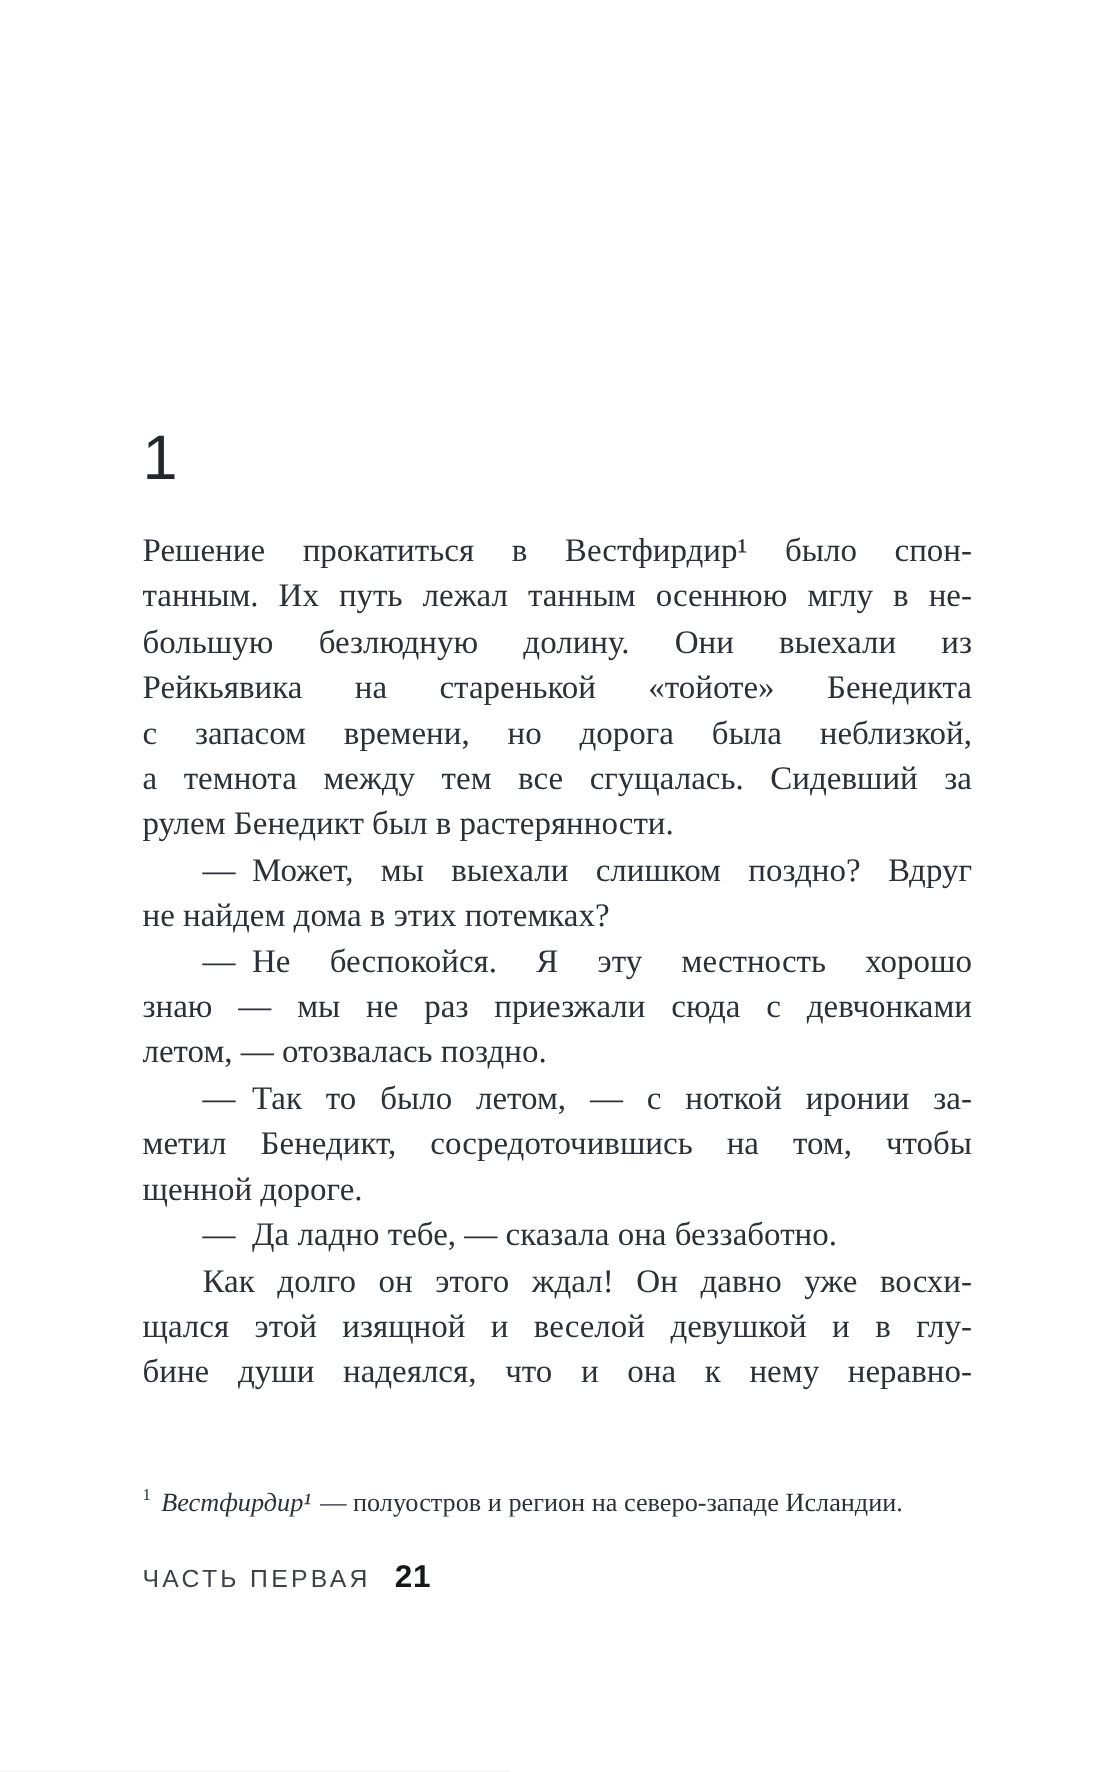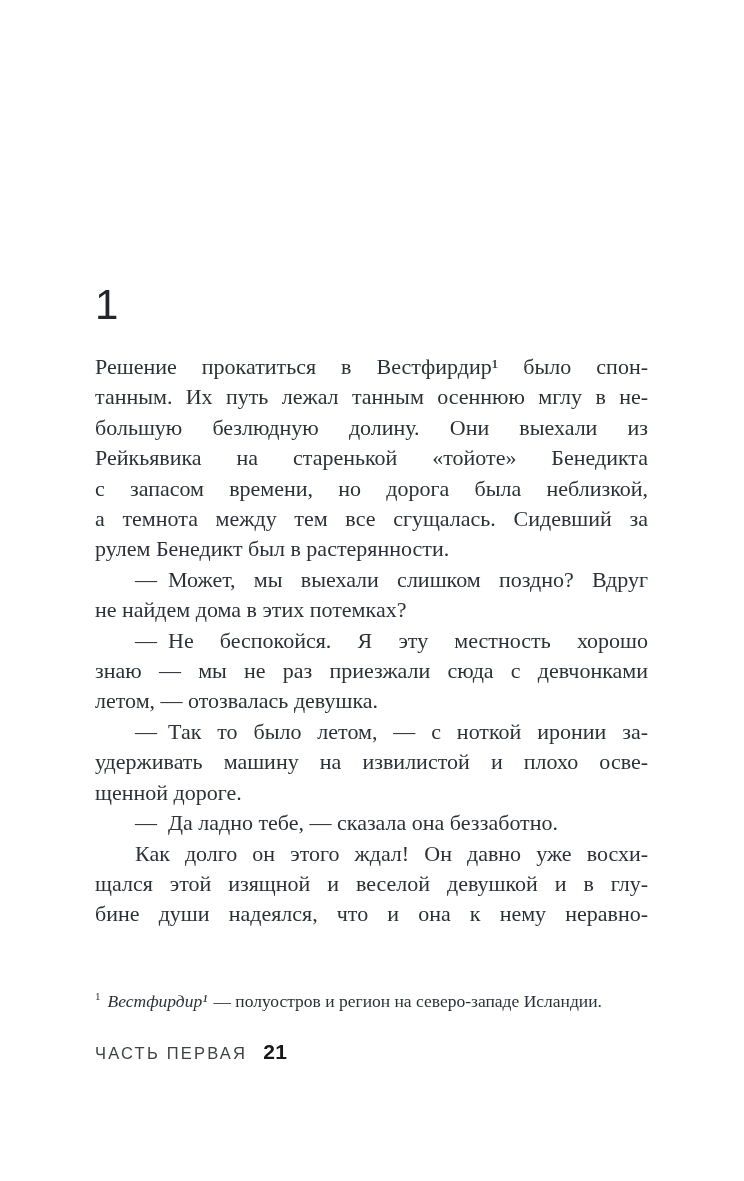--- a/index.html
+++ b/index.html
@@ -104,25 +104,25 @@
         <div class="line">а темнота между тем все сгущалась. Сидевший за</div>
         <div class="line last">рулем Бенедикт был в растерянности.</div>
       </div>
       <div class="paragraph">
         <div class="line indent">— Может, мы выехали слишком поздно? Вдруг</div>
         <div class="line last">не найдем дома в этих потемках?</div>
       </div>
       <div class="paragraph">
         <div class="line indent">— Не беспокойся. Я эту местность хорошо</div>
         <div class="line">знаю — мы не раз приезжали сюда с девчонками</div>
-        <div class="line last">летом, — отозвалась девушка.</div>
+        <div class="line last">летом, — отозвалась поздно.</div>
       </div>
       <div class="paragraph">
         <div class="line indent">— Так то было летом, — с ноткой иронии за-</div>
-        <div class="line">удерживать машину на извилистой и плохо осве-</div>
+        <div class="line">метил Бенедикт, сосредоточившись на том, чтобы</div>
         <div class="line last">щенной дороге.</div>
       </div>
       <div class="paragraph">
         <div class="line indent last">— Да ладно тебе, — сказала она беззаботно.</div>
       </div>
       <div class="paragraph">
         <div class="line indent">Как долго он этого ждал! Он давно уже восхи-</div>
         <div class="line">щался этой изящной и веселой девушкой и в глу-</div>
         <div class="line">бине души надеялся, что и она к нему неравно-</div>
       </div>

